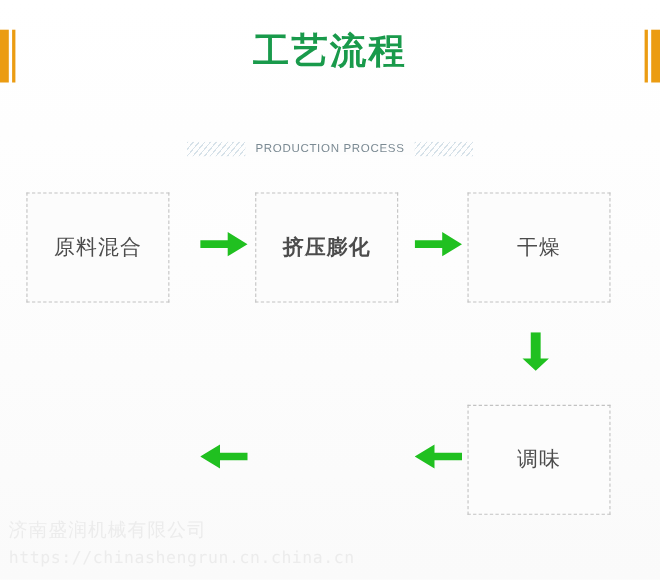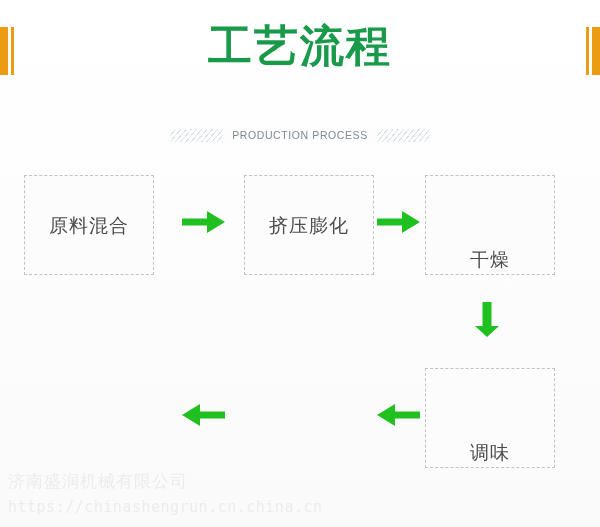--- a/index.html
+++ b/index.html
@@ -31,21 +31,21 @@
   .bar-right-thin  { left: 586px; top: 27px; width: 3px; height: 48px; }
   .bar-right-thick { left: 592px; top: 27px; width: 8px; height: 48px; }
 
   
   .title {
     position: absolute;
     left: 0;
     top: 18px;
     width: 600px;
     text-align: center;
-    font-size: 44px;
+    font-size: 33px;
     line-height: 56px;
     font-weight: bold;
     letter-spacing: 2px;
     color: #199a4b;
     white-space: nowrap;
   }
   .subtitle-wrap {
     position: absolute;
     left: 170px;
     top: 82px;
@@ -87,22 +87,22 @@
     justify-content: center;
     text-align: center;
     color: #4c4c4c;
     font-size: 19px;
     line-height: 29px;
     letter-spacing: 1px;
   }
   .box span { display: block; }
 
   .c1 { left: 24px;  width: 130px; }
-  .c2 { left: 244px; width: 130px; }
-  .c3 { left: 425px; width: 130px; align-items: flex-end; }
+  .c2 { left: 232px; width: 130px; font-weight: bold; }
+  .c3 { left: 425px; width: 130px; }
   .r1 { top: 175px;  height: 100px; }
   .r2 { top: 368px;  height: 100px; }
 
   
   .arrow {
     position: absolute;
     color: #20c020;
     line-height: 0;
   }
   .arrow svg { display: block; }

